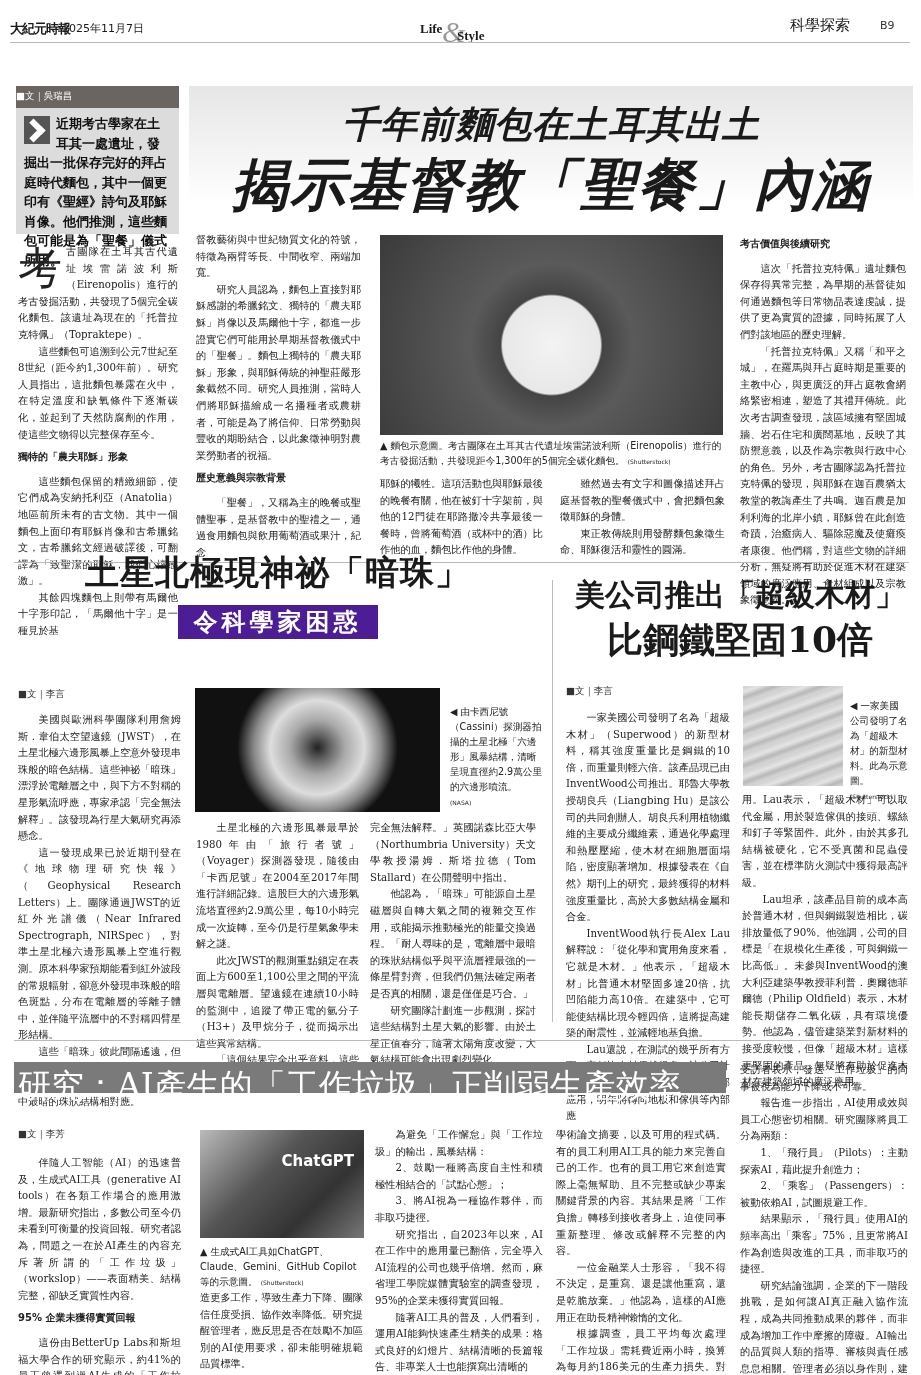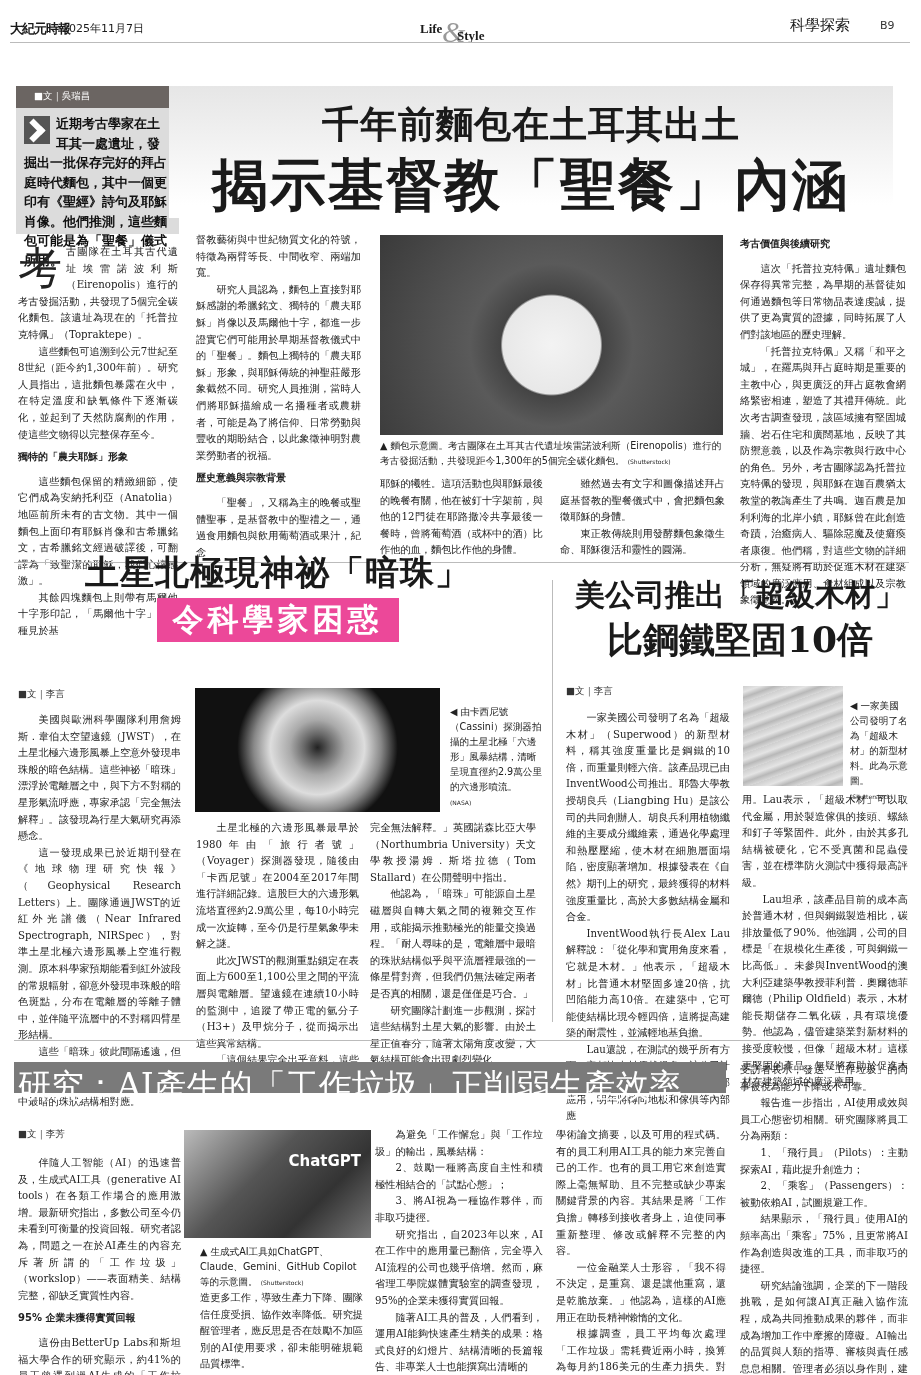--- a/index.html
+++ b/index.html
@@ -18,37 +18,37 @@
 .hdr-logo{left:10px;top:20px;font-family:"DejaVu Serif",serif;font-weight:bold;font-size:13px;letter-spacing:-1px;}
 .hdr-date{left:62px;top:21px;font-family:"DejaVu Sans",sans-serif;font-size:11px;}
 .hdr-ls{left:412px;top:17px;width:95px;height:34px;}
 .hdr-ls .l{position:absolute;left:8px;top:4px;font-family:"Liberation Serif",serif;font-weight:bold;font-size:13px;}
 .hdr-ls .amp{position:absolute;left:30px;top:-2px;font-family:"Liberation Serif",serif;font-size:30px;color:#999;font-style:italic;}
 .hdr-ls .s{position:absolute;left:45px;top:11px;font-family:"Liberation Serif",serif;font-weight:bold;font-size:13px;}
 .hdr-sec{left:790px;top:16px;font-family:"DejaVu Sans",sans-serif;font-size:15px;}
 .hdr-pg{left:880px;top:19px;font-family:"DejaVu Sans",sans-serif;font-size:11px;color:#333;}
 
 .lead{left:16px;top:86px;width:163px;height:148px;background:#dcdcdc;}
-.lead-top{height:22px;background:#6b6562;color:#fff;font-family:"DejaVu Sans",sans-serif;font-size:9.5px;padding:4px 18px;}
+.lead-top{height:22px;background:#6b6562;color:#fff;font-family:"DejaVu Sans",sans-serif;font-size:9.5px;padding:4px 0;}
 .lead-body{padding:6px 8px;font-weight:bold;font-size:13px;line-height:19.5px;color:#111;}
 .chev{float:left;width:26px;height:28px;background:#555;margin:2px 6px 0 0;position:relative;}
 .chev:after{content:"";position:absolute;left:5px;top:4px;width:11px;height:11px;border-right:6px solid #fff;border-top:6px solid #fff;transform:rotate(45deg);left:1px;top:6px;}
-.headA{left:169px;top:86px;width:724px;height:132px;background:linear-gradient(#e6e6e6,#fff 90%);}
+.headA{left:189px;top:86px;width:724px;height:132px;background:linear-gradient(#e6e6e6,#fff 90%);font-style:italic;}
 .headA .h1{position:absolute;left:0;right:0;top:14px;text-align:center;font-family:"DejaVu Sans",sans-serif;font-weight:bold;font-size:37px;letter-spacing:1px;}
 .headA .h2{position:absolute;left:0;right:0;top:62px;text-align:center;font-family:"DejaVu Serif",serif;font-weight:bold;font-size:56px;letter-spacing:2px;}
 .dropcap{float:left;font-size:44px;line-height:44px;margin:2px 4px 0 0;font-family:"DejaVu Serif",serif;}
 .img{background:#777;position:absolute;overflow:hidden;}
 .bread{background:radial-gradient(circle at 50% 55%,#f3f3f3 0,#e8e8e8 24%,#444 25%,#5a5a5a 40%,#3a3a3a 100%);}
 .saturn{background:radial-gradient(circle at 50% 48%,#222 0,#6a6a6a 10%,#aaa 20%,#ddd 34%,#888 46%,#111 58%);}
 .wood{background:repeating-linear-gradient(160deg,#cfcfcf 0,#e4e4e4 6px,#b8b8b8 11px,#d8d8d8 16px);}
 .ai{background:linear-gradient(135deg,#bbb 0,#555 40%,#333 70%,#777 100%);}
 .ai .g{position:absolute;right:10px;top:22px;color:#fff;font-family:"DejaVu Sans",sans-serif;font-weight:bold;font-size:15px;}
 .headB{left:0;top:550px;width:555px;text-align:center;}
 .headB .h1{font-family:"DejaVu Serif",serif;font-weight:bold;font-size:34px;letter-spacing:1px;}
-.headB .h2box{display:inline-block;margin-top:2px;background:#ec4899;color:#fff;font-family:"DejaVu Sans",sans-serif;font-weight:bold;font-size:31px;padding:1px 16px;letter-spacing:4px;}
+.headB .h2box{display:inline-block;margin-top:9px;background:#4c1d95;color:#fff;font-family:"DejaVu Sans",sans-serif;font-weight:bold;font-size:24px;padding:1px 16px;letter-spacing:4px;}
 .headC{left:560px;top:575px;width:360px;text-align:center;font-family:"DejaVu Serif",serif;font-weight:bold;}
 .headC .h1{font-size:30px;}
 .headC .h2{font-size:36px;}
 .headD{left:14px;top:1062px;width:712px;height:31px;background:#7a7a7a;color:#fff;font-family:"DejaVu Serif",serif;font-size:33px;line-height:48px;padding-left:4px;letter-spacing:0px;}
 </style>
 </head>
 <body>
 
 <div class="abs hdr-logo">大紀元時報</div>
 <div class="abs hdr-date">2025年11月7日</div>
@@ -150,21 +150,21 @@
 
 <div class="rule-h" style="left:14px;top:1040px;width:895px;"></div>
 
 <div class="abs headD">研究：AI產生的「工作垃圾」正削弱生產效率</div>
 <div class="abs byline" style="left:18px;top:1128px;">■文｜李芳</div>
 <div class="abs txt" style="left:18px;top:1155px;width:163px;">
   <p>伴隨人工智能（AI）的迅速普及，生成式AI工具（generative AI tools）在各類工作場合的應用激增。最新研究指出，多數公司至今仍未看到可衡量的投資回報。研究者認為，問題之一在於AI產生的內容充斥著所謂的「工作垃圾」（workslop）——表面精美、結構完整，卻缺乏實質性內容。</p>
   <div class="sub">95% 企業未獲得實質回報</div>
   <p>這份由BetterUp Labs和斯坦福大學合作的研究顯示，約41%的員工曾遇到過AI生成的「工作垃圾」。這些內容看似過得去，實則為他人製</p>
 </div>
-<div class="img ai" style="left:184px;top:1130px;width:187px;height:108px;">
+<div class="img ai" style="left:200px;top:1130px;width:164px;height:108px;">
   <span class="g">ChatGPT</span>
 </div>
 <div class="abs cap" style="left:200px;top:1244px;width:165px;">
   <span>▲ 生成式AI工具如ChatGPT、Claude、Gemini、GitHub Copilot等的示意圖。</span> <span class="credit">(Shutterstock)</span>
 </div>
 <div class="abs txt" style="left:200px;top:1290px;width:163px;">
   <p class="noind">造更多工作，導致生產力下降、團隊信任度受損、協作效率降低。研究提醒管理者，應反思是否在鼓勵不加區別的AI使用要求，卻未能明確規範品質標準。</p>
 </div>
 <div class="abs txt" style="left:375px;top:1127px;width:168px;">
   <p>為避免「工作懈怠」與「工作垃圾」的輸出，風暴結構：</p>

